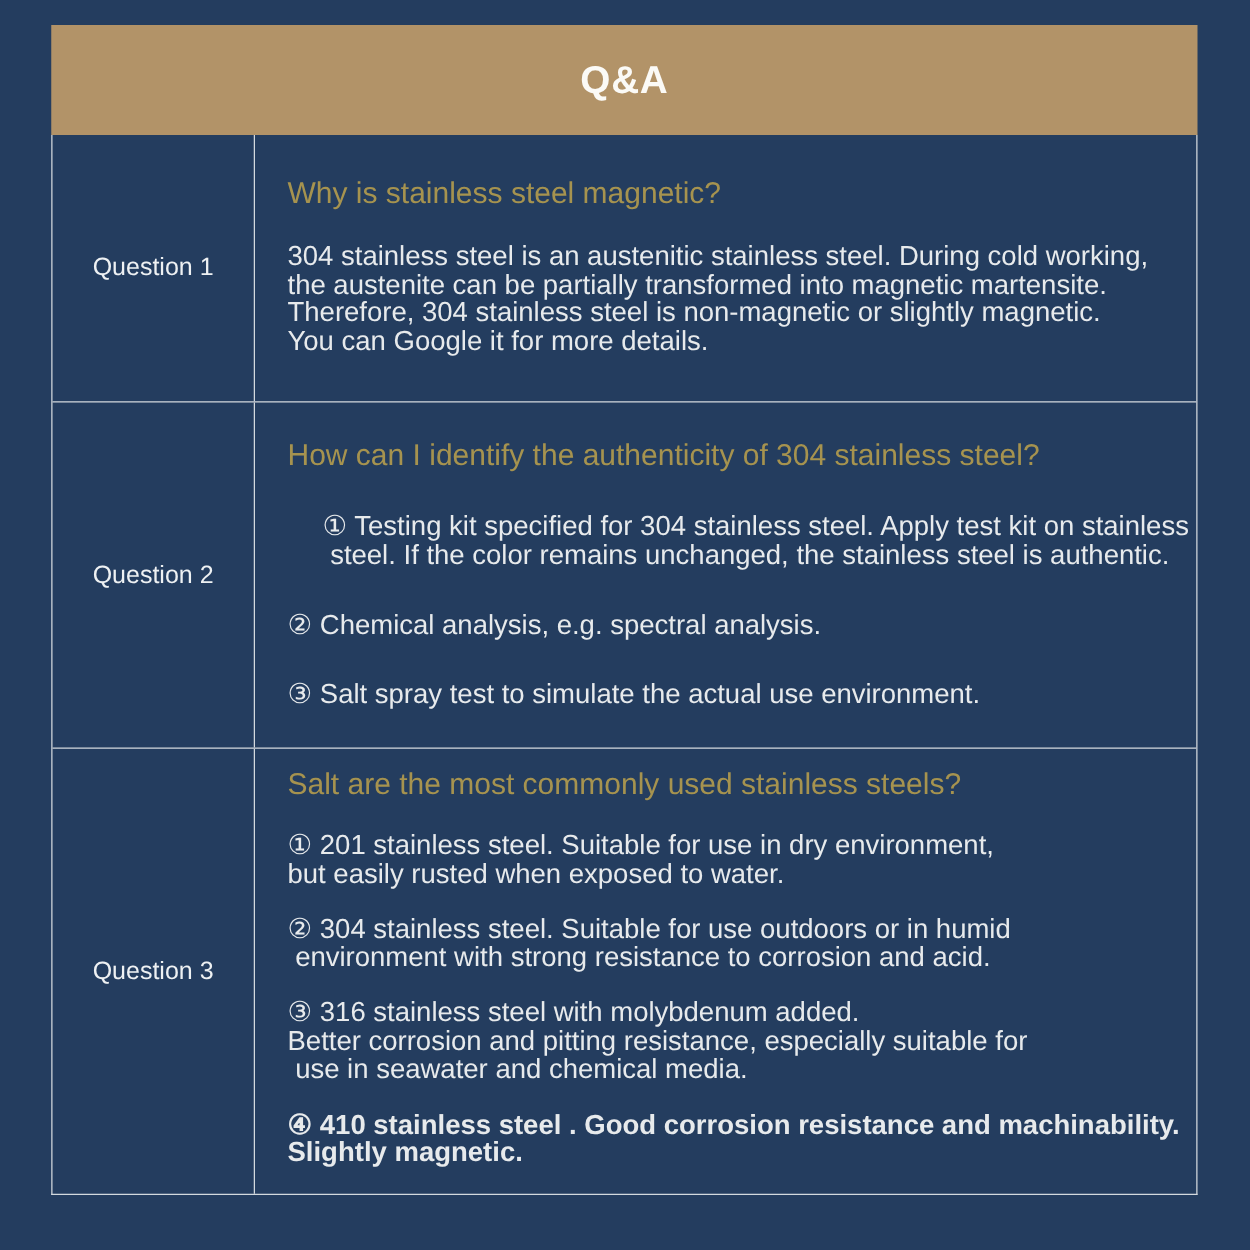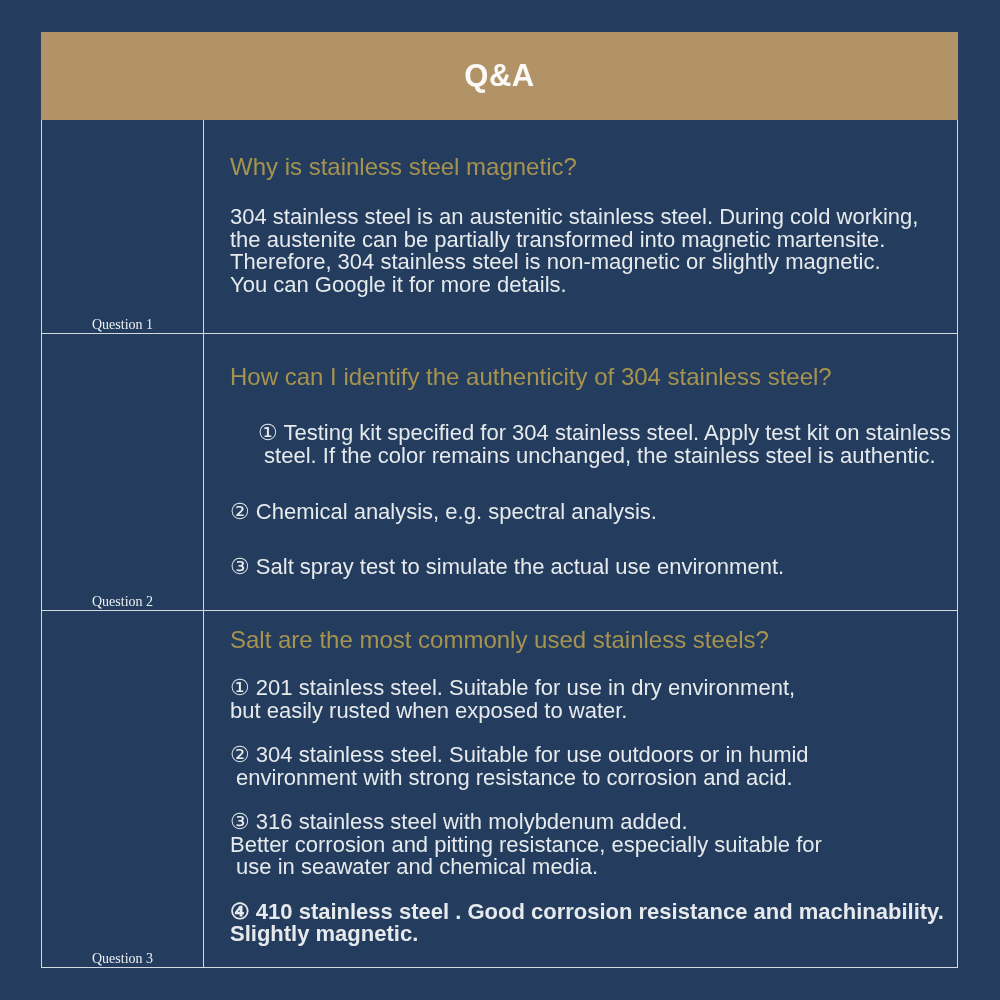--- a/index.html
+++ b/index.html
@@ -12,41 +12,41 @@
     --border:#d3d9de;
   }
   html,body{margin:0;padding:0;}
   body{
     width:1000px;height:1000px;
     background:var(--bg);
     font-family:"Liberation Sans", sans-serif;
     overflow:hidden;
   }
   .page{position:relative;width:1000px;height:1000px;background:var(--bg);}
-  .qa-table{position:absolute;left:41px;top:32px;width:917px;}
+  .qa-table{position:absolute;left:41px;top:20px;width:917px;}
   .qa-header{
     height:88px;background:var(--header-bg);
     display:flex;align-items:center;justify-content:center;
     color:var(--header-text);font-size:31px;font-weight:bold;letter-spacing:.5px;
   }
   .qa-body{
     border-left:1px solid var(--border);
     border-right:1px solid var(--border);
     border-bottom:1px solid var(--border);
   }
   .row{display:flex;box-sizing:border-box;}
   .row + .row{border-top:1px solid var(--border);}
   .row-1{height:213px;}
   .row-2{height:277px;}
   .row-3{height:357px;}
   .label-cell{
     flex:0 0 161px;width:161px;
     border-right:1px solid var(--border);
-    display:flex;align-items:flex-end;justify-content:center;
-    color:var(--label-text);font-size:14px;font-family:Liberation Serif, serif;
+    display:flex;align-items:center;justify-content:center;
+    color:var(--label-text);font-size:20px;
   }
   .content-cell{flex:1;padding-left:26px;padding-right:8px;overflow:hidden;}
   .q-title{color:var(--gold);font-size:24px;line-height:26px;white-space:pre;}
   .row-1 .q-title{padding-top:34px;}
   .row-2 .q-title{padding-top:30px;}
   .row-3 .q-title{padding-top:16px;}
   .line{
     color:var(--body-text);
     font-size:22px;line-height:22.5px;white-space:pre;
   }

